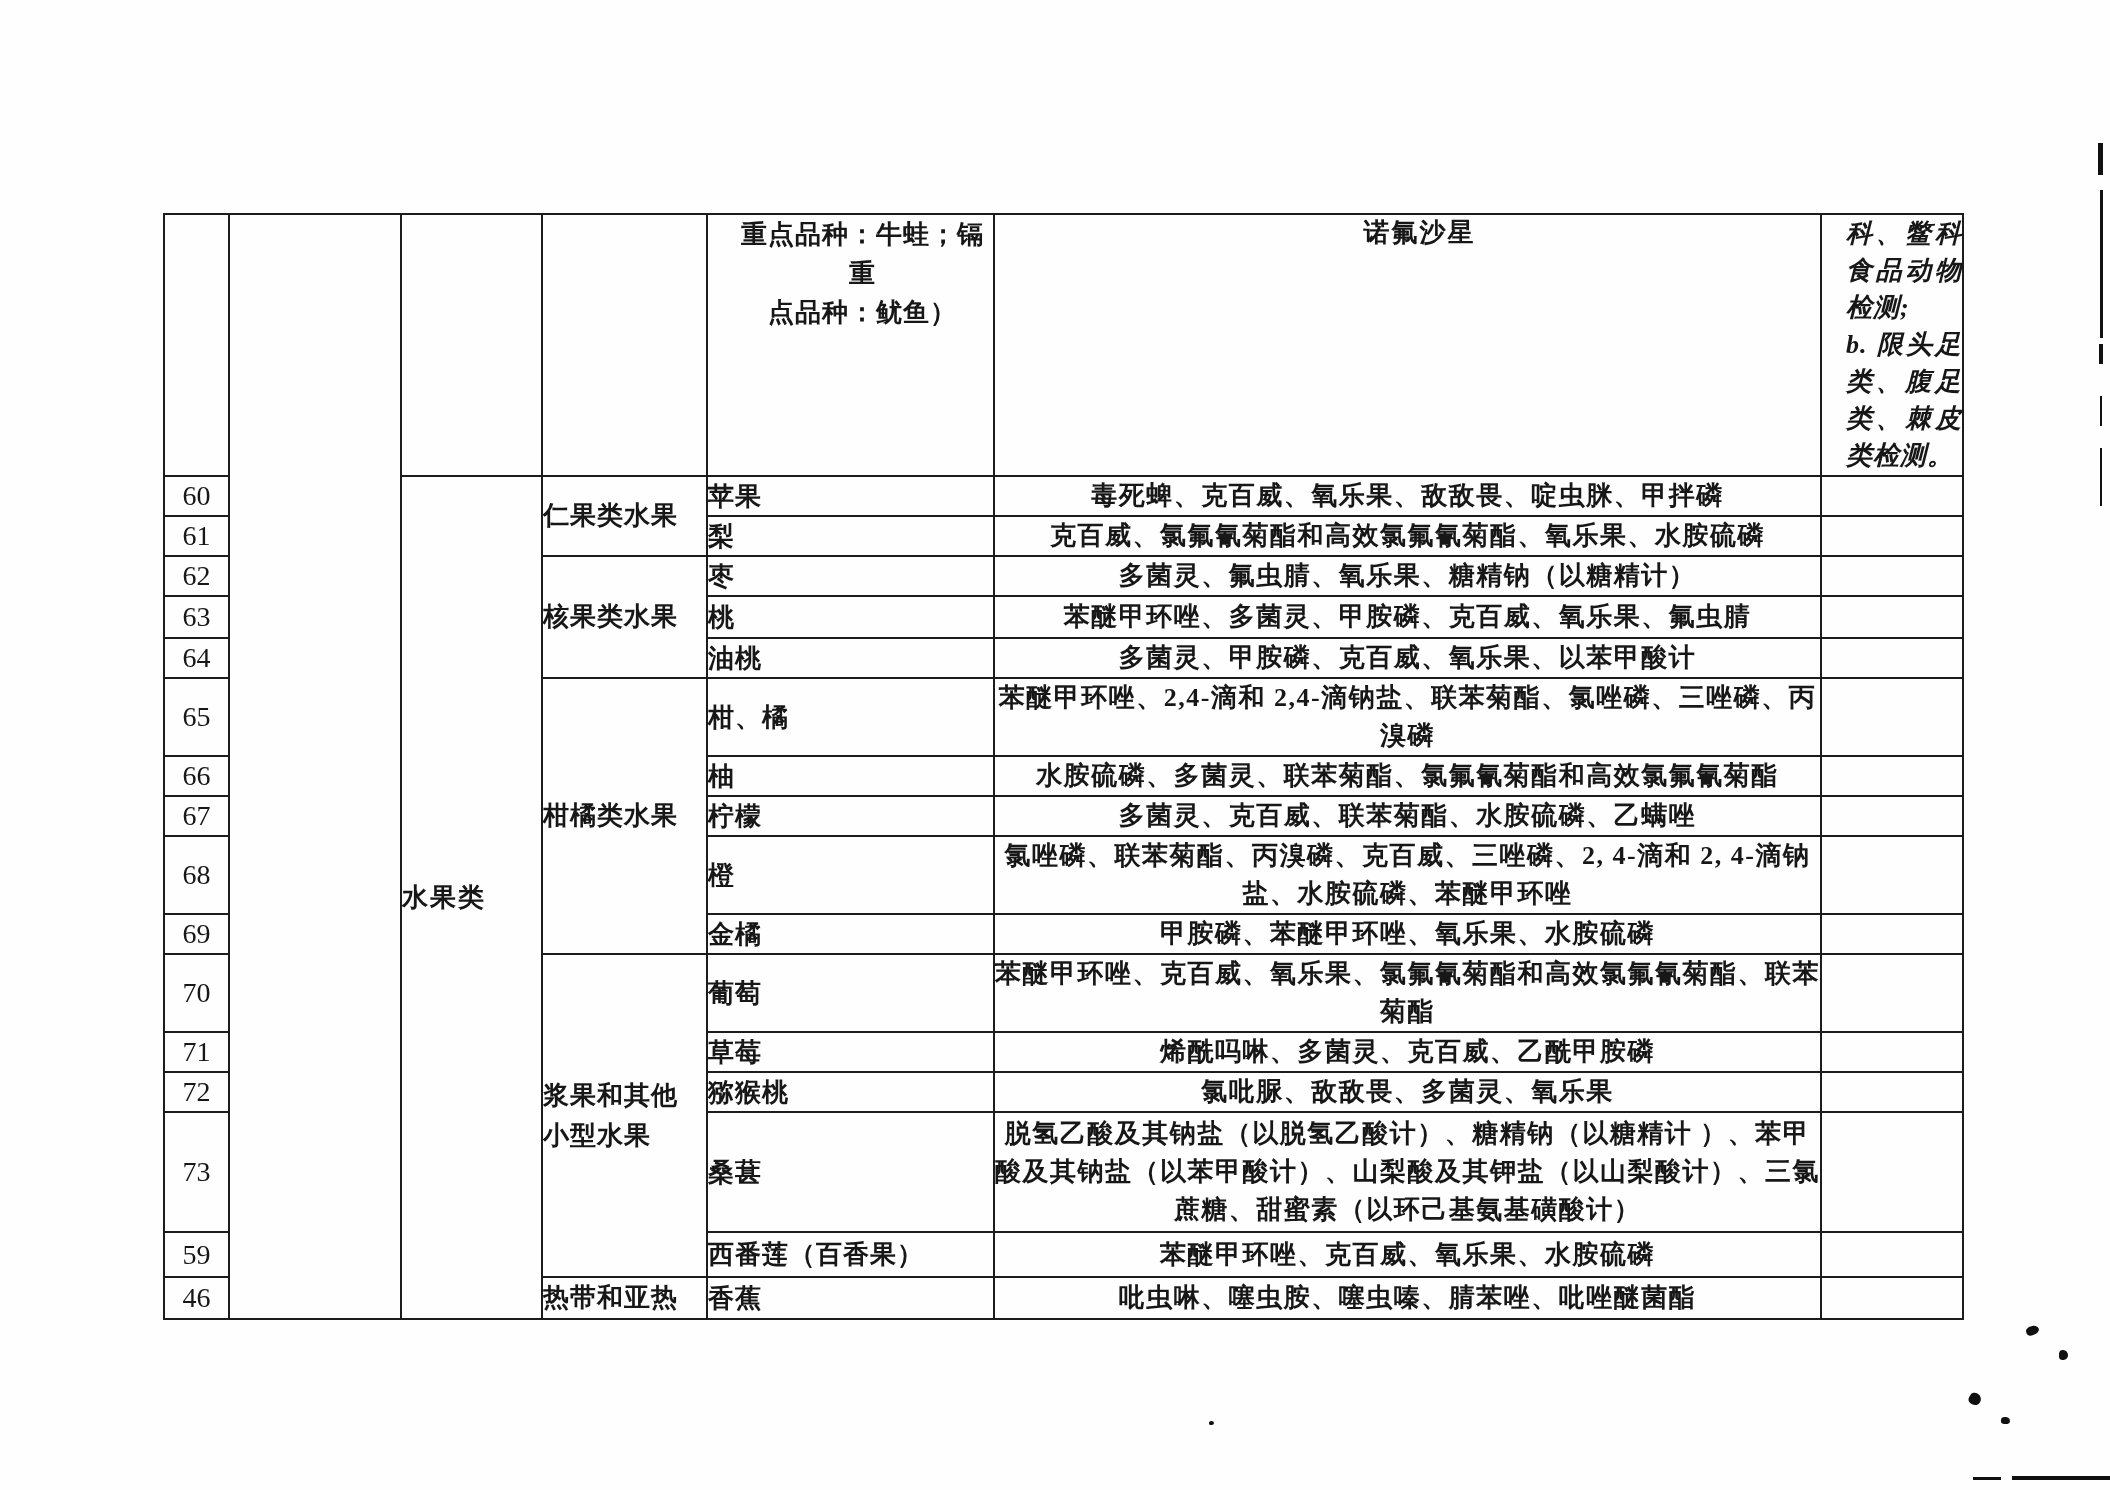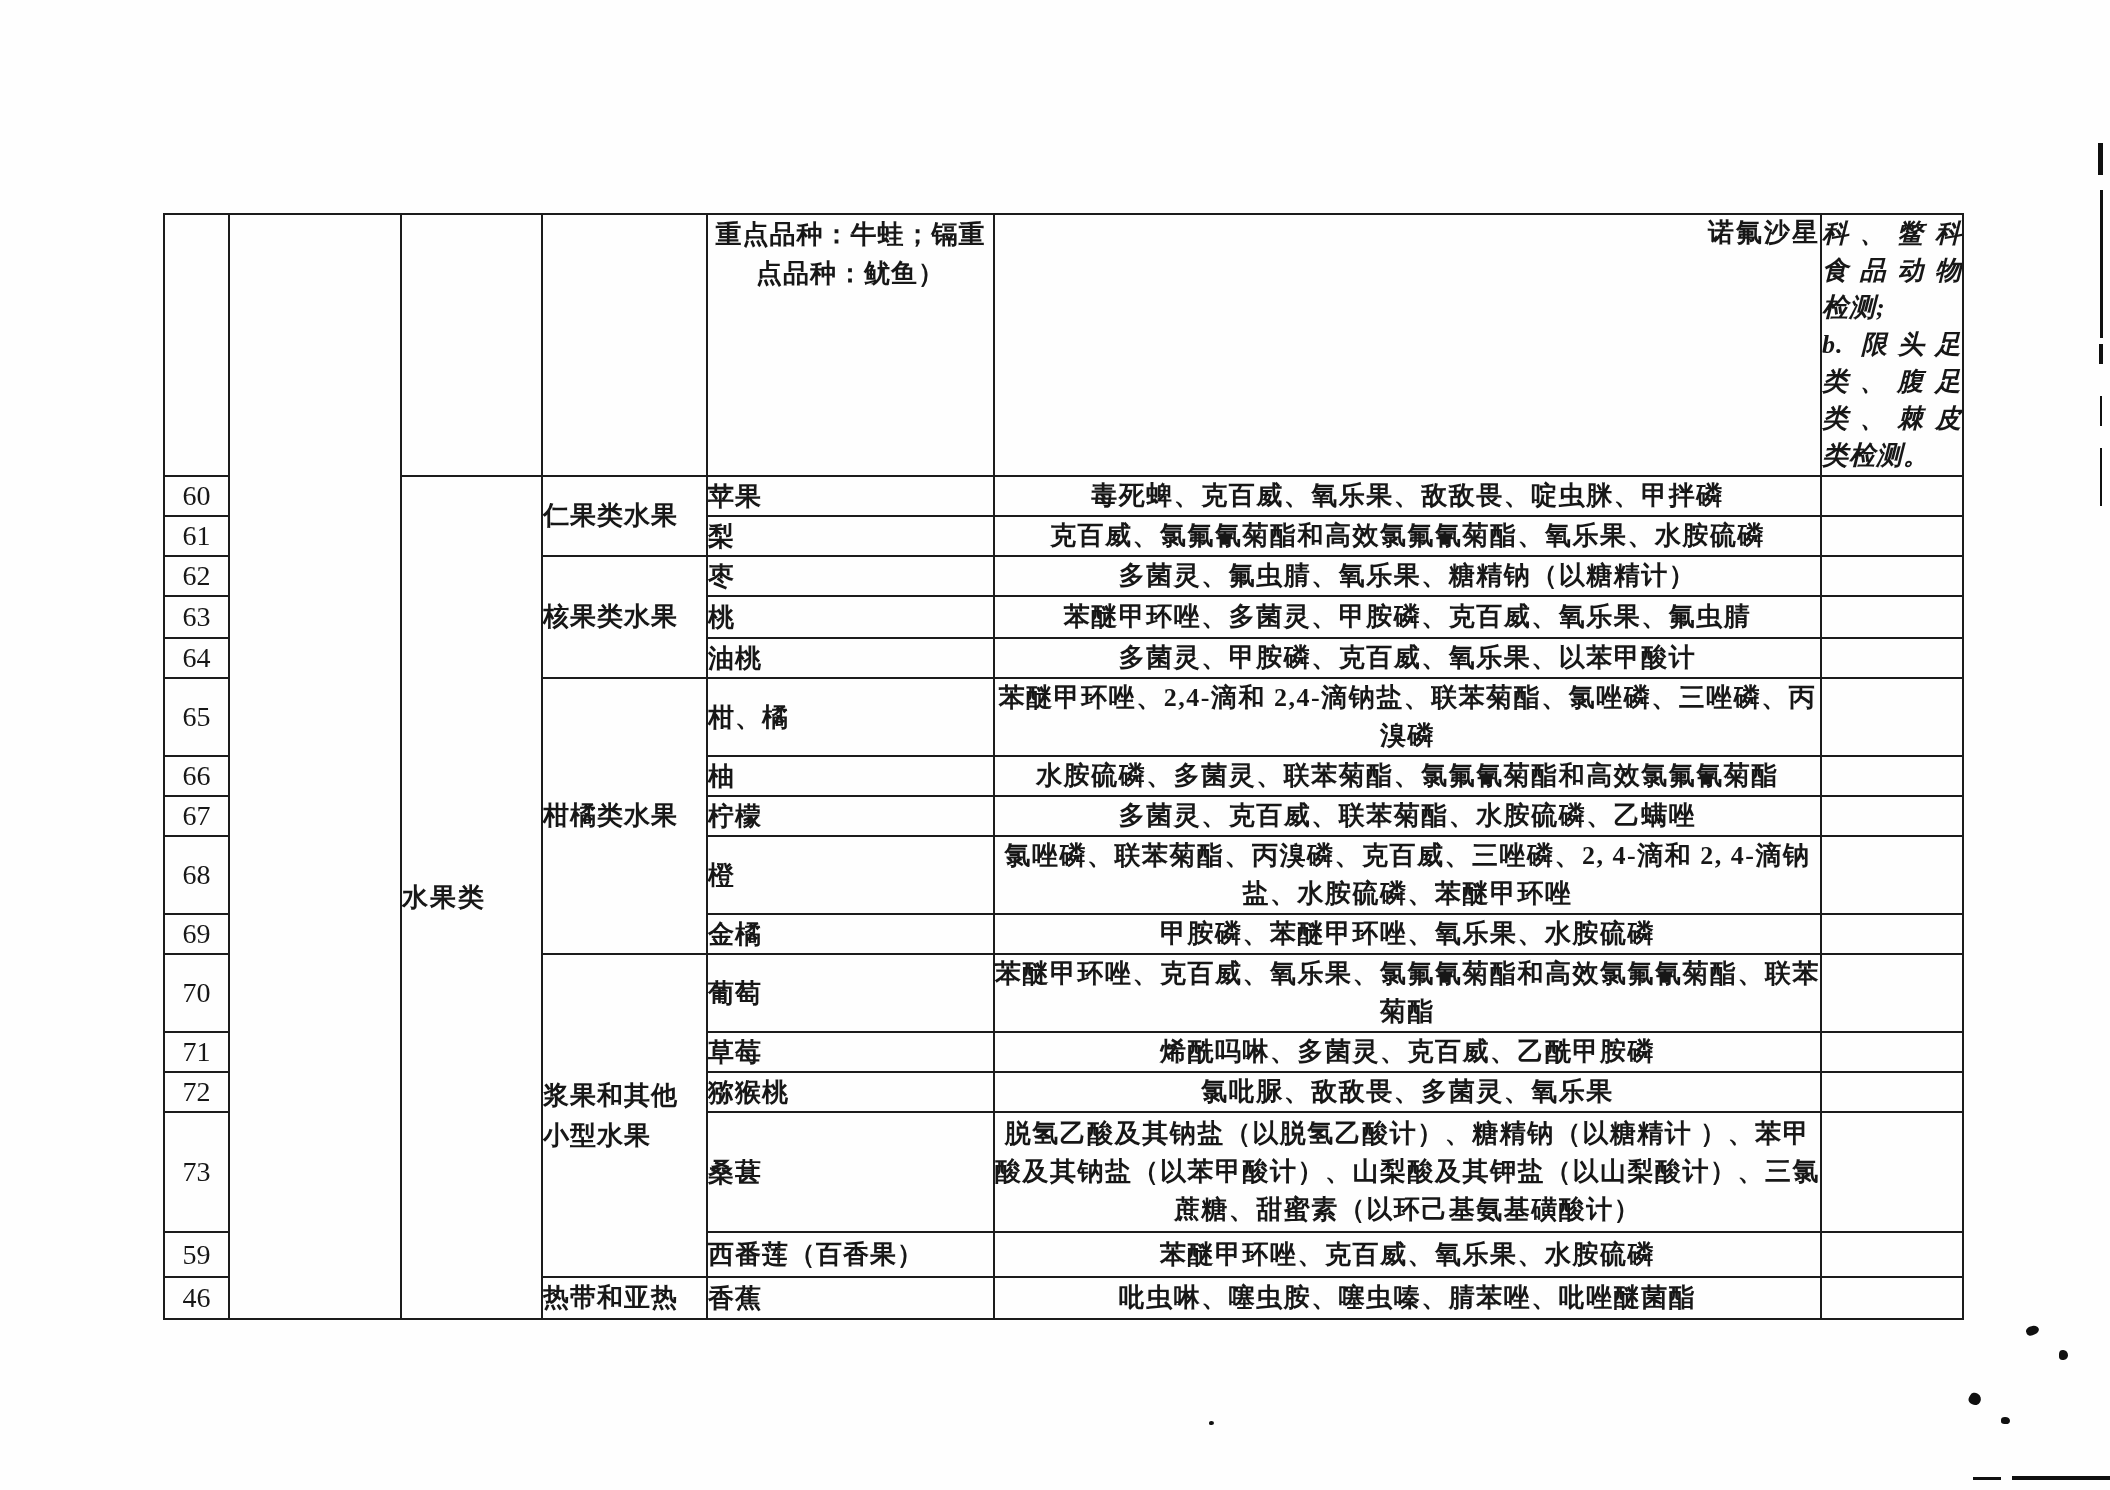--- a/index.html
+++ b/index.html
@@ -26,26 +26,26 @@
   td.num{text-align:center;font-size:28px;letter-spacing:0;font-weight:500;}
   td.cat{text-align:left;letter-spacing:2px;}
   td.grp{line-height:40px;}
   td.item{text-align:left;padding:2px 4px;}
   td.pest{
     text-align:center;
     padding:2px 14px 2px 14px;
     line-height:38px;
     letter-spacing:1.5px;
   }
-  tr.hdr td{vertical-align:top;}
+  tr.hdr td{vertical-align:top;padding-left:24px;}
   td.keyspecies{
     text-align:center;line-height:39px;padding-top:5px;letter-spacing:1px;
   }
   td.drug{
-    text-align:right;padding:6px 10px 0 14px;letter-spacing:2px;
+    text-align:center;padding:6px 10px 0 14px;letter-spacing:2px;
   }
   td.notes{padding:8px 12px 0 12px;line-height:37px;font-style:italic;}
   .note-line{display:block;}
   .note-just{text-align:justify;text-align-last:justify;}
 
   
   .artifact{position:absolute;background:#101010;}
   .speck{border-radius:45% 55% 50% 40%;}
 </style>
 </head>

